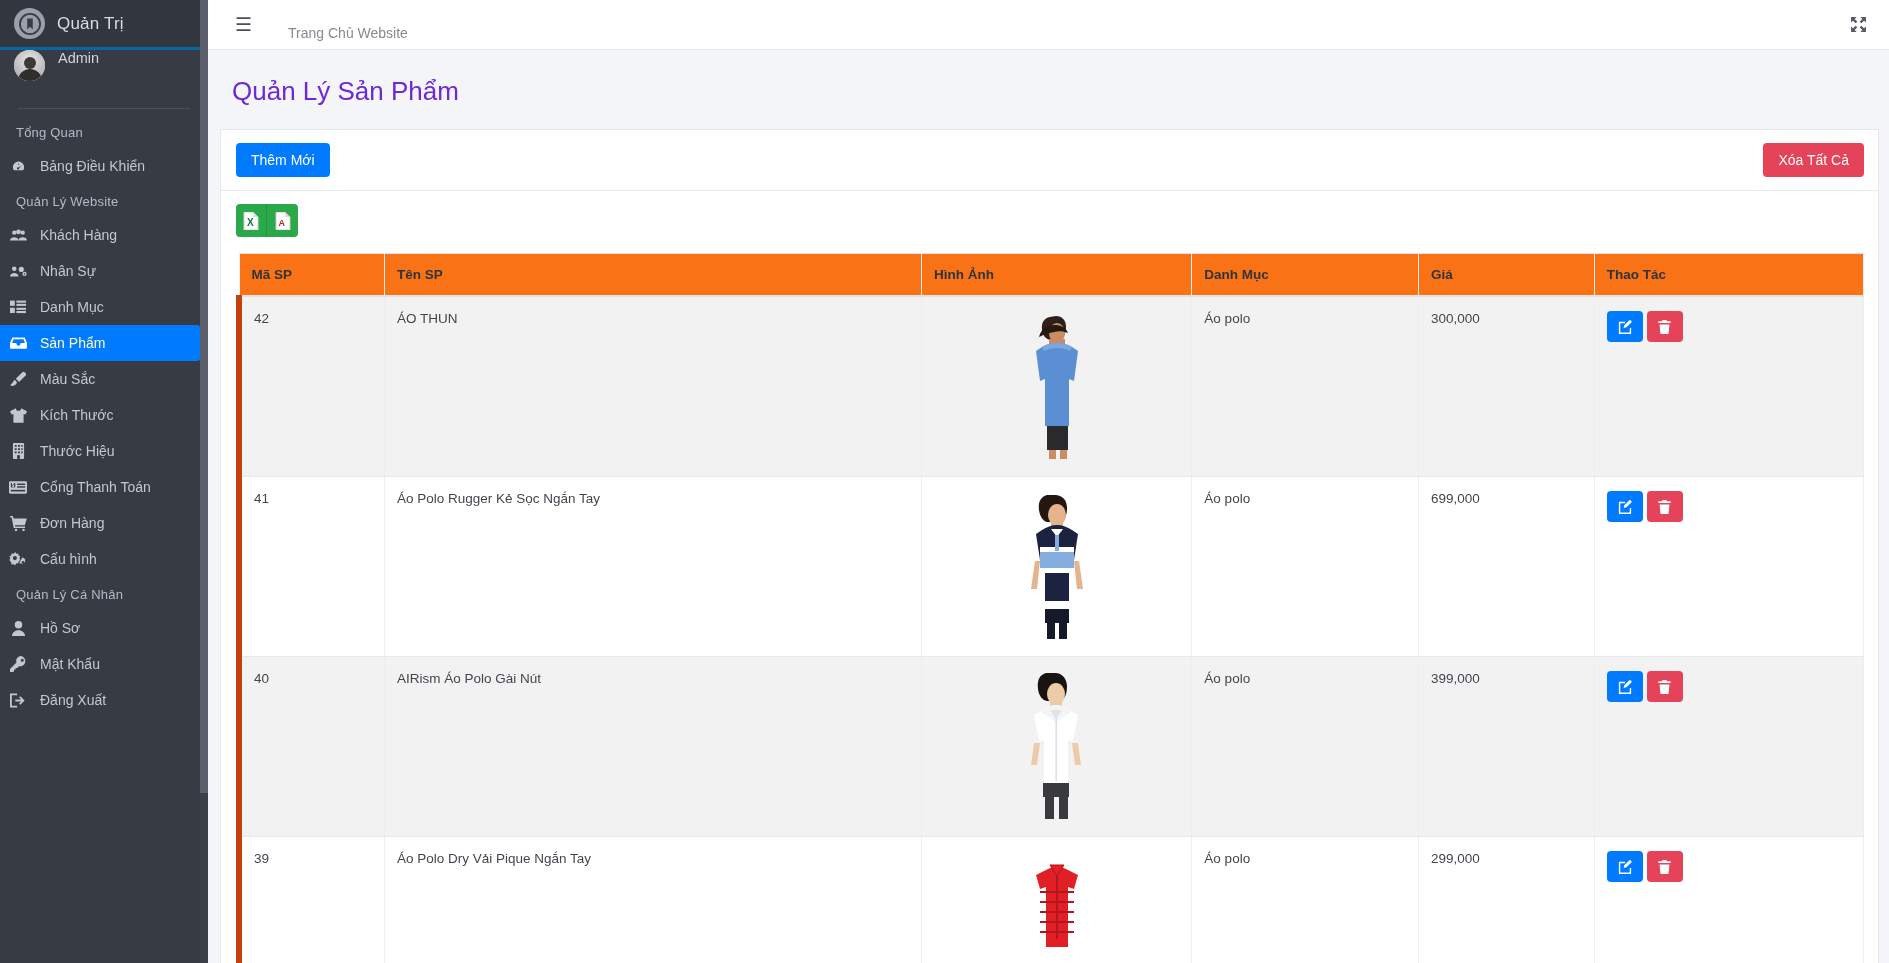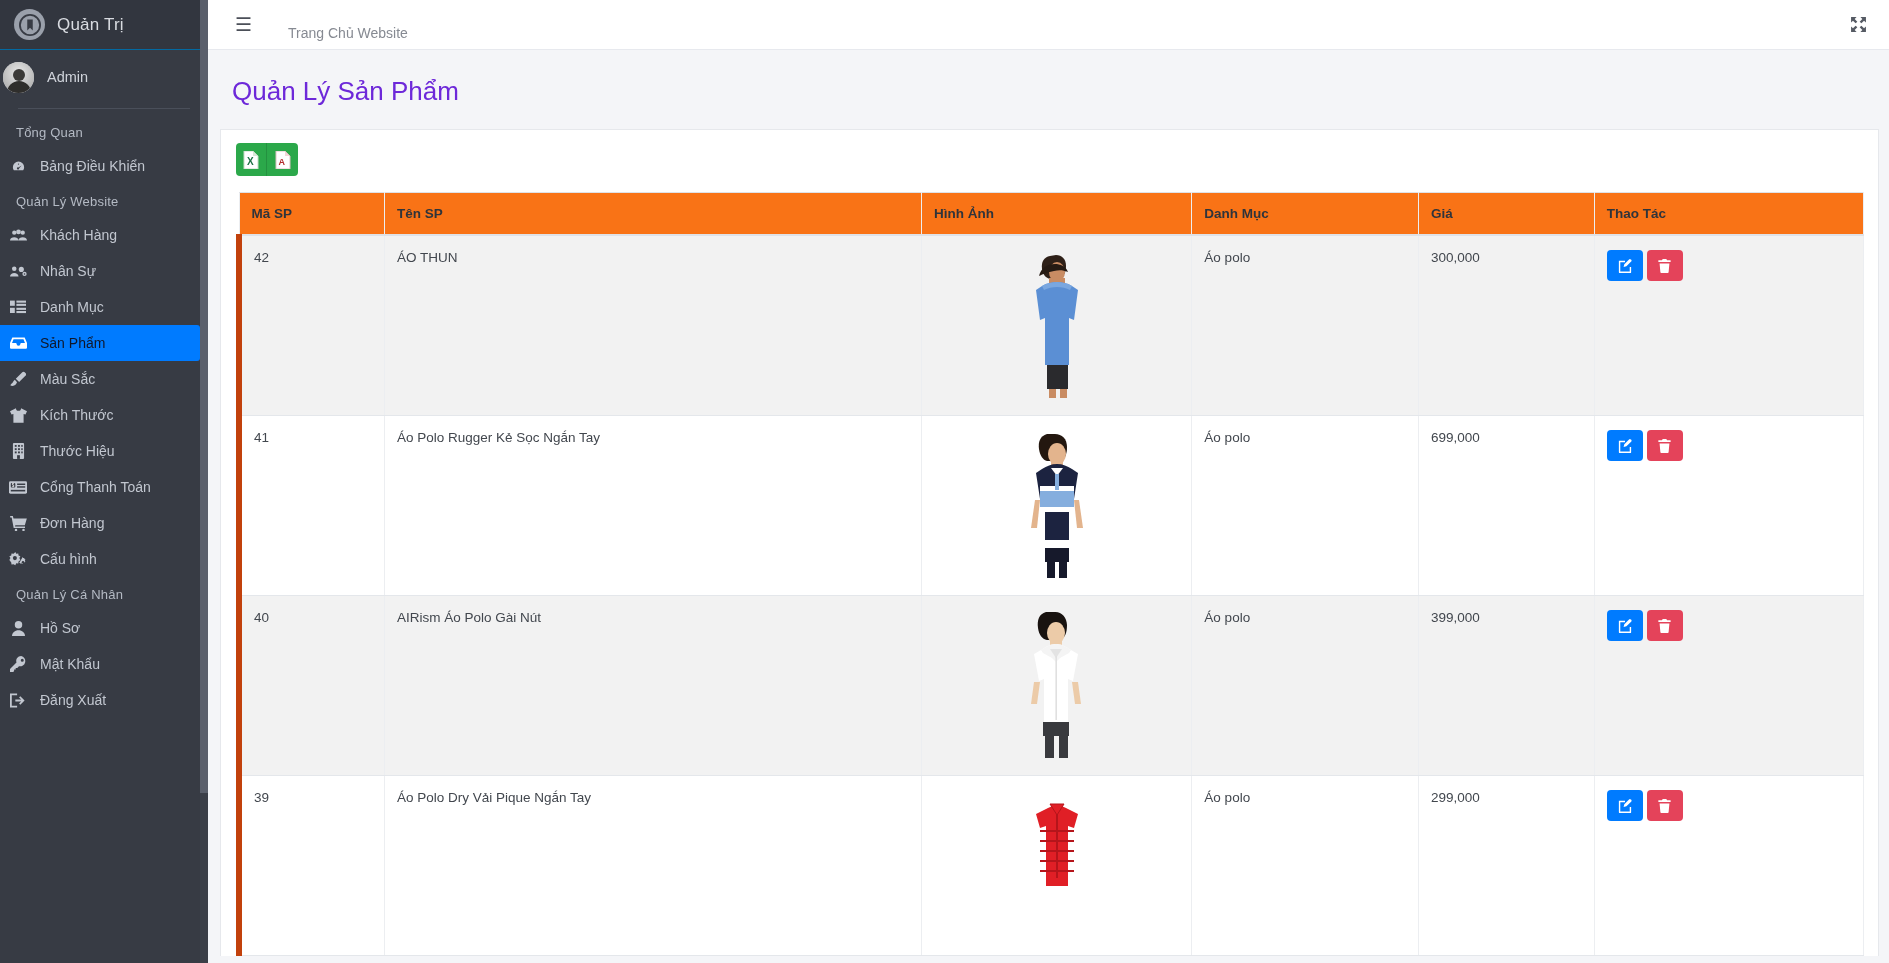--- a/index.html
+++ b/index.html
@@ -14,35 +14,35 @@
   
   .sidebar {
     width: 208px; min-width: 208px; height: 963px;
     background: #373b44;
     position: relative;
     overflow: hidden;
   }
   .brand {
     height: 50px; display: flex; align-items: center;
     padding-left: 14px; gap: 12px;
-    border-bottom: 1px solid #0369a1;
+    border-bottom: 3px solid #0369a1;
     background: #32363f;
   }
   .brand-logo {
     width: 31px; height: 31px; border-radius: 50%;
     background: #9aa0ab; color: #373b44;
     display: flex; align-items: center; justify-content: center;
     font-size: 18px; font-weight: bold;
   }
   .brand-logo svg { display:block; }
   .brand-title { color: #d9dce1; font-size: 17px; letter-spacing: .2px; }
 
   .user-box {
-    height: 54px; display: flex; align-items: center;
-    padding-left: 3px; gap: 13px;
+    height: 54px; display: flex; 
+    padding-left: 14px; gap: 13px;
   }
   .avatar {
     width: 31px; height: 31px; border-radius: 50%;
     overflow: hidden; background: #c9cdd4; position: relative;
     flex: 0 0 31px;
   }
   .avatar .head { position:absolute; width:12px; height:12px; border-radius:50%; background:#3b3a38; left:9.5px; top:7px; }
   .avatar .body { position:absolute; width:24px; height:15px; border-radius:12px 12px 0 0; background:#2f2e2c; left:3.5px; top:19px; }
   .avatar .bgl  { position:absolute; inset:0; background:radial-gradient(circle at 50% 35%, #e8e8e8 0%, #9f9f9f 100%); }
   .user-name { color: #cfd3da; font-size: 14.5px; }
@@ -57,21 +57,21 @@
     display: flex; align-items: center; gap: 12px;
     height: 36px; padding-left: 8px;
     color: #c2c7d0; font-size: 14px;
     cursor: pointer; width: 200px;
   }
   .sb-item .ic {
     width: 20px; display: flex; align-items: center; justify-content: center;
     color: #c2c7d0; flex: 0 0 20px;
   }
   .sb-item.active {
-    background: #007bff; color: #0f172a;
+    background: #007bff; color: #fef9c3;
     border-radius: 0 3px 3px 0;
   }
   .sb-item.active .ic { color: #fff; }
   .sb-item svg { display:block; fill: currentColor; }
 
   .sb-scroll-rail {
     position: absolute; right: 0; top: 0; width: 8px; height: 963px;
     background: #3b3f48;
   }
   .sb-scroll-thumb {
@@ -411,20 +411,25 @@
           <path d="M15 15h-5.2l1.8-1.8-2.5-2.5 1.6-1.6 2.5 2.5L15 9.8z"></path>
         </svg>
       </div>
     </div>
 
     <div class="content-pad">
       <h1 class="page-title">Quản Lý Sản Phẩm</h1>
 
       <div class="card">
 
+        <div class="card-toolbar">
+          <button class="btn btn-primary">Thêm Mới</button>
+          <div class="toolbar-spacer"></div>
+          <button class="btn btn-danger">Xóa Tất Cả</button>
+        </div>
 
         <div class="card-body">
 
           <div class="export-row">
             <div class="export-group">
               <div class="export-btn">
                 <span>
                   <svg width="16" height="18" viewBox="0 0 16 18">
                     <path d="M1 0h9l5 5v13H1z" fill="#fff"></path>
                     <path d="M10 0l5 5h-5z" fill="#d6e8d6"></path>

